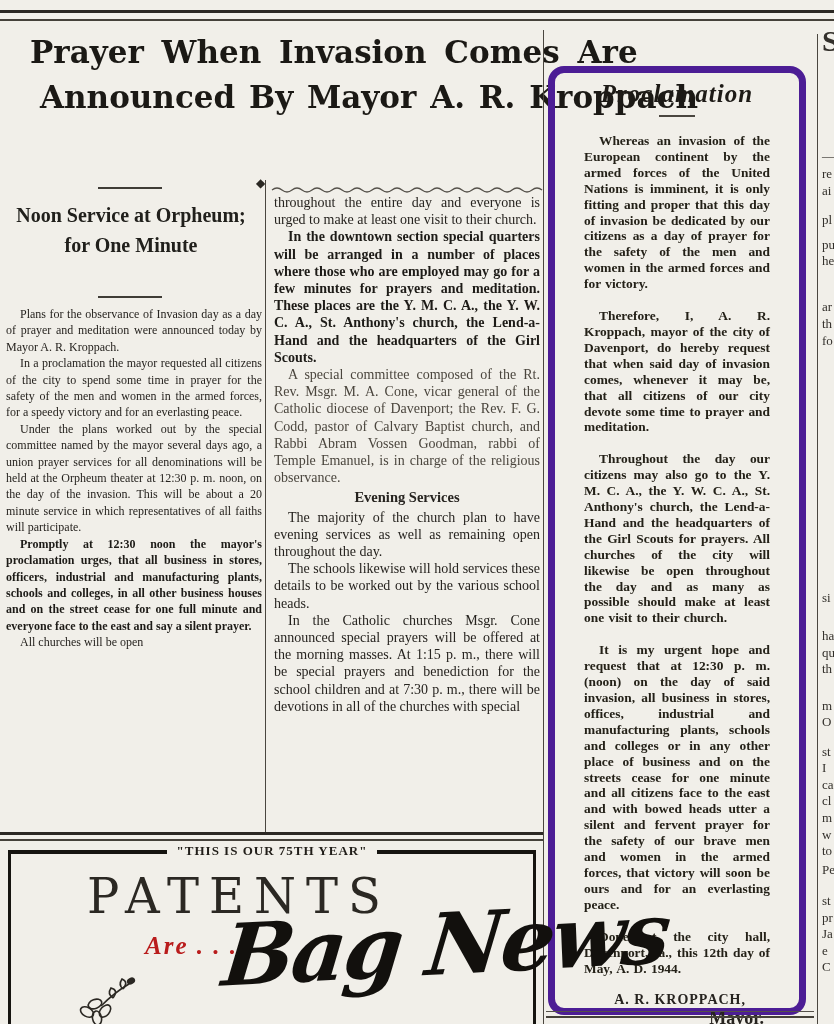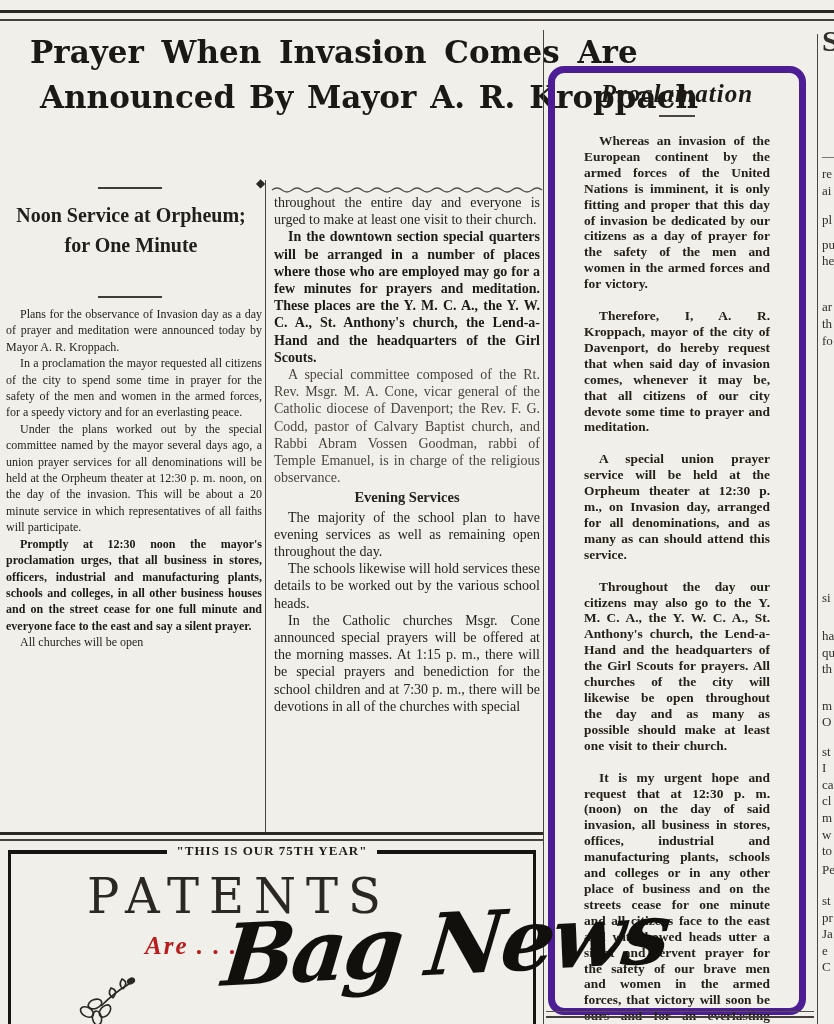--- a/index.html
+++ b/index.html
@@ -93,33 +93,32 @@
     <svg width="272" height="9" viewBox="0 0 272 9">
       <path d="M1 5 Q6 1 11 5 T21 5 T31 5 T41 5 T51 5 T61 5 T71 5 T81 5 T91 5 T101 5 T111 5 T121 5 T131 5 T141 5 T151 5 T161 5 T171 5 T181 5 T191 5 T201 5 T211 5 T221 5 T231 5 T241 5 T251 5 T261 5 T271 5" fill="none" stroke="#55514a" stroke-width="1.3"></path>
     </svg>
   </div>
 
   <div class="col-body mid-body">
     <p class="noindent">throughout the entire day and everyone is urged to make at least one visit to their church.</p>
     <p class="boldpar">In the downtown section special quarters will be arranged in a number of places where those who are employed may go for a few minutes for prayers and meditation. These places are the Y. M. C. A., the Y. W. C. A., St. Anthony's church, the Lend-a-Hand and the headquarters of the Girl Scouts.</p>
     <p class="faded">A special committee composed of the Rt. Rev. Msgr. M. A. Cone, vicar general of the Catholic diocese of Davenport; the Rev. F. G. Codd, pastor of Calvary Baptist church, and Rabbi Abram Vossen Goodman, rabbi of Temple Emanuel, is in charge of the religious observance.</p>
     <div class="evening">Evening Services</div>
-    <p>The majority of the school plan to have evening services as well as remaining open throughout the day.</p>
+    <p>The majority of the church plan to have evening services as well as remaining open throughout the day.</p>
     <p>The schools likewise will hold services these details to be worked out by the various school heads.</p>
     <p>In the Catholic churches Msgr. Cone announced special prayers will be offered at the morning masses. At 1:15 p. m., there will be special prayers and benediction for the school children and at 7:30 p. m., there will be devotions in all of the churches with special</p>
   </div>
 
   <div class="vrule" style="left:543px;top:30px;height:994px;"></div>
 
   <div class="proc-box">
     <div class="proc-title">Proclamation</div>
     <div class="proc-rule"></div>
     <p>Whereas an invasion of the European continent by the armed forces of the United Nations is imminent, it is only fitting and proper that this day of invasion be dedicated by our citizens as a day of prayer for the safety of the men and women in the armed forces and for victory.</p>
     <p>Therefore, I, A. R. Kroppach, mayor of the city of Davenport, do hereby request that when said day of invasion comes, whenever it may be, that all citizens of our city devote some time to prayer and meditation.</p>
-    <p>A special union prayer service will be held at the Orpheum theater at 12:30 p. m., on Invasion day, arranged for all denominations, and as many as can should attend this service.</p>
     <p>Throughout the day our citizens may also go to the Y. M. C. A., the Y. W. C. A., St. Anthony's church, the Lend-a-Hand and the headquarters of the Girl Scouts for prayers. All churches of the city will likewise be open throughout the day and as many as possible should make at least one visit to their church.</p>
     <p>It is my urgent hope and request that at 12:30 p. m. (noon) on the day of said invasion, all business in stores, offices, industrial and manufacturing plants, schools and colleges or in any other place of business and on the streets cease for one minute and all citizens face to the east and with bowed heads utter a silent and fervent prayer for the safety of our brave men and women in the armed forces, that victory will soon be ours and for an everlasting peace.</p>
     <p>Done at the city hall, Davenport, Ia., this 12th day of May, A. D. 1944.</p>
     <div class="sig">A. R. KROPPACH,</div>
     <div class="sig2">Mayor.</div>
   </div>
 
   <div class="hrule" style="left:546px;top:1011px;width:268px;height:1px;background:#55514a;"></div>
   <div class="hrule" style="left:546px;top:1016px;width:268px;height:2px;background:#45413a;"></div>
 

